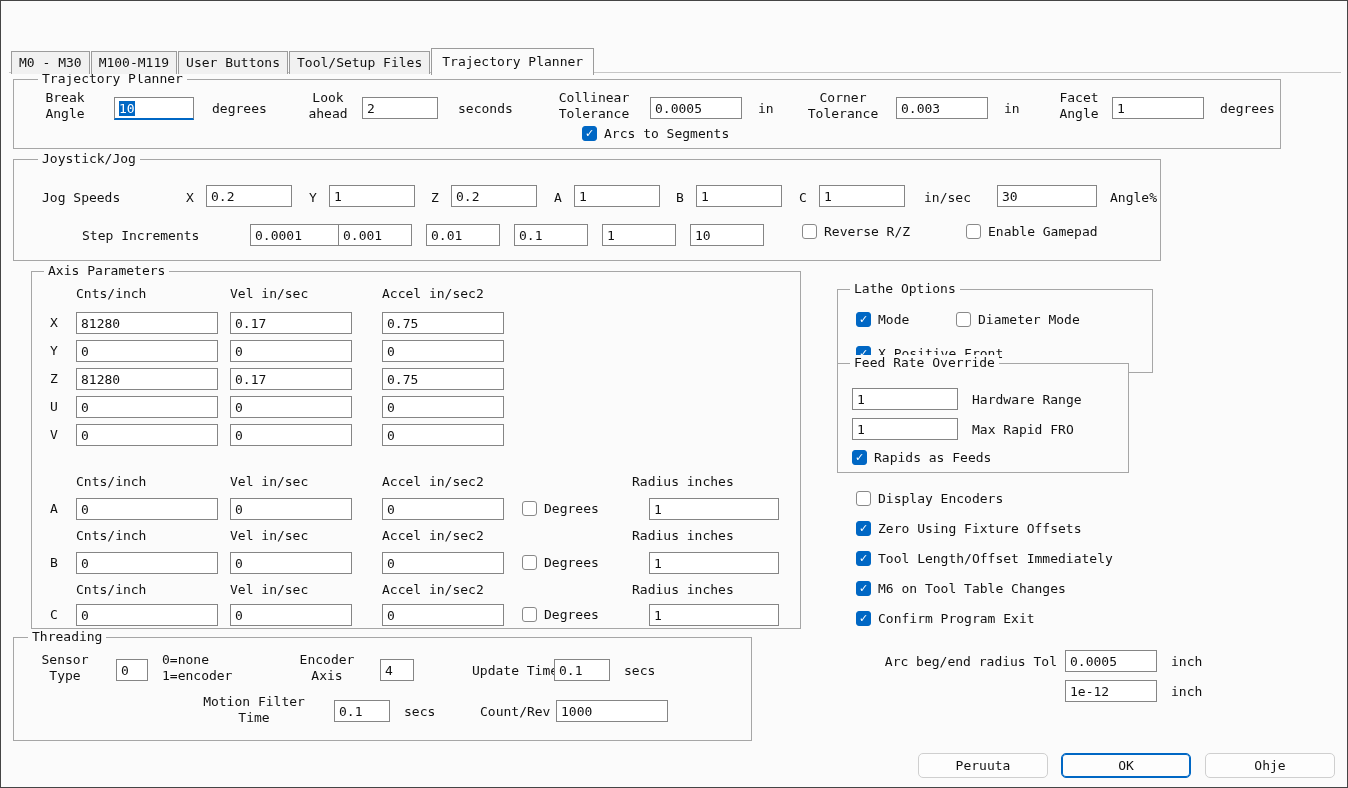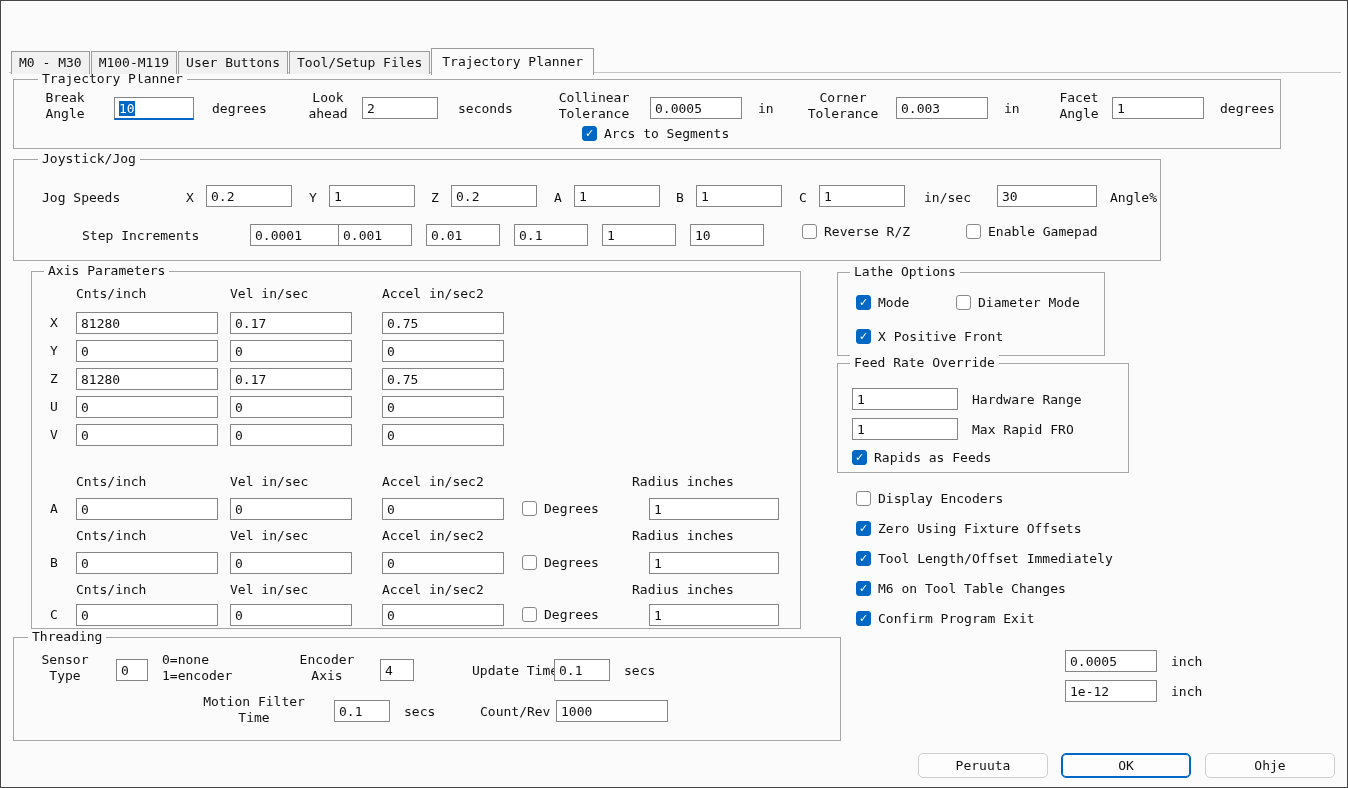--- a/index.html
+++ b/index.html
@@ -190,42 +190,42 @@
       <input class="entry abs" style="left: 198px; top: 0px; width: 122px;" value="0">
       <input class="entry abs" style="left: 350px; top: 0px; width: 122px;" value="0">
       <div class="cb abs" style="left:490px;top:3px">
         <span class="box"></span>
         <span class="lbl">Degrees</span>
       </div>
       <input class="entry abs" style="left: 617px; top: 0px; width: 130px;" value="1">
     </div>
   </div>
 
-  <div class="group" style="left:12px;top:636px;width:828px;height:104px">
+  <div class="group" style="left:12px;top:636px;width:739px;height:104px">
     <span class="legend" style="left:14px">Threading</span>
     <span class="lbl ml abs" style="left:20px;top:14px;width:62px">Sensor
 Type</span>
     <input class="entry abs" style="left: 102px; top: 21px; width: 32px;" value="0">
     <span class="lbl ml left abs" style="left:148px;top:14px">0=none
 1=encoder</span>
     <span class="lbl ml abs" style="left:276px;top:14px;width:74px">Encoder
 Axis</span>
     <input class="entry abs" style="left: 366px; top: 21px; width: 34px;" value="4">
     <span class="lbl abs" style="left:458px;top:25px">Update Time</span>
     <input class="entry abs" style="left: 540px; top: 21px; width: 56px;" value="0.1">
     <span class="lbl abs" style="left:610px;top:25px">secs</span>
     <span class="lbl ml abs" style="left:184px;top:56px;width:112px">Motion Filter
 Time</span>
     <input class="entry abs" style="left: 320px; top: 62px; width: 56px;" value="0.1">
     <span class="lbl abs" style="left:390px;top:66px">secs</span>
     <span class="lbl abs" style="left:466px;top:66px">Count/Rev</span>
     <input class="entry abs" style="left: 542px; top: 62px; width: 112px;" value="1000">
   </div>
 
-  <div class="group" style="left:836px;top:271px;width:268px;height:84px">
+  <div class="group" style="left:836px;top:288px;width:316px;height:84px">
     <span class="legend" style="left:12px">Lathe Options</span>
     <div class="cb abs" style="left:18px;top:22px">
       <span class="box checked"></span>
       <span class="lbl">Mode</span>
     </div>
     <div class="cb abs" style="left:118px;top:22px">
       <span class="box"></span>
       <span class="lbl">Diameter Mode</span>
     </div>
     <div class="cb abs" style="left:18px;top:56px">
@@ -260,20 +260,21 @@
   </div>
   <div class="cb abs" style="left:855px;top:580px">
     <span class="box checked"></span>
     <span class="lbl">M6 on Tool Table Changes</span>
   </div>
   <div class="cb abs" style="left:855px;top:610px">
     <span class="box checked"></span>
     <span class="lbl">Confirm Program Exit</span>
   </div>
 
+  <span class="lbl rt abs" style="left:752px;top:653px;width:304px">Arc beg/end radius Tol</span>
   <input class="entry abs" style="left: 1064px; top: 649px; width: 92px;" value="0.0005">
   <span class="lbl abs" style="left:1170px;top:653px">inch</span>
   <input class="entry abs" style="left: 1064px; top: 679px; width: 92px;" value="1e-12">
   <span class="lbl abs" style="left:1170px;top:683px">inch</span>
 
   <div class="btn" style="left:917px;top:752px">Peruuta</div>
   <div class="btn default" style="left:1060px;top:752px">OK</div>
   <div class="btn" style="left:1204px;top:752px">Ohje</div>
 
 </div>

